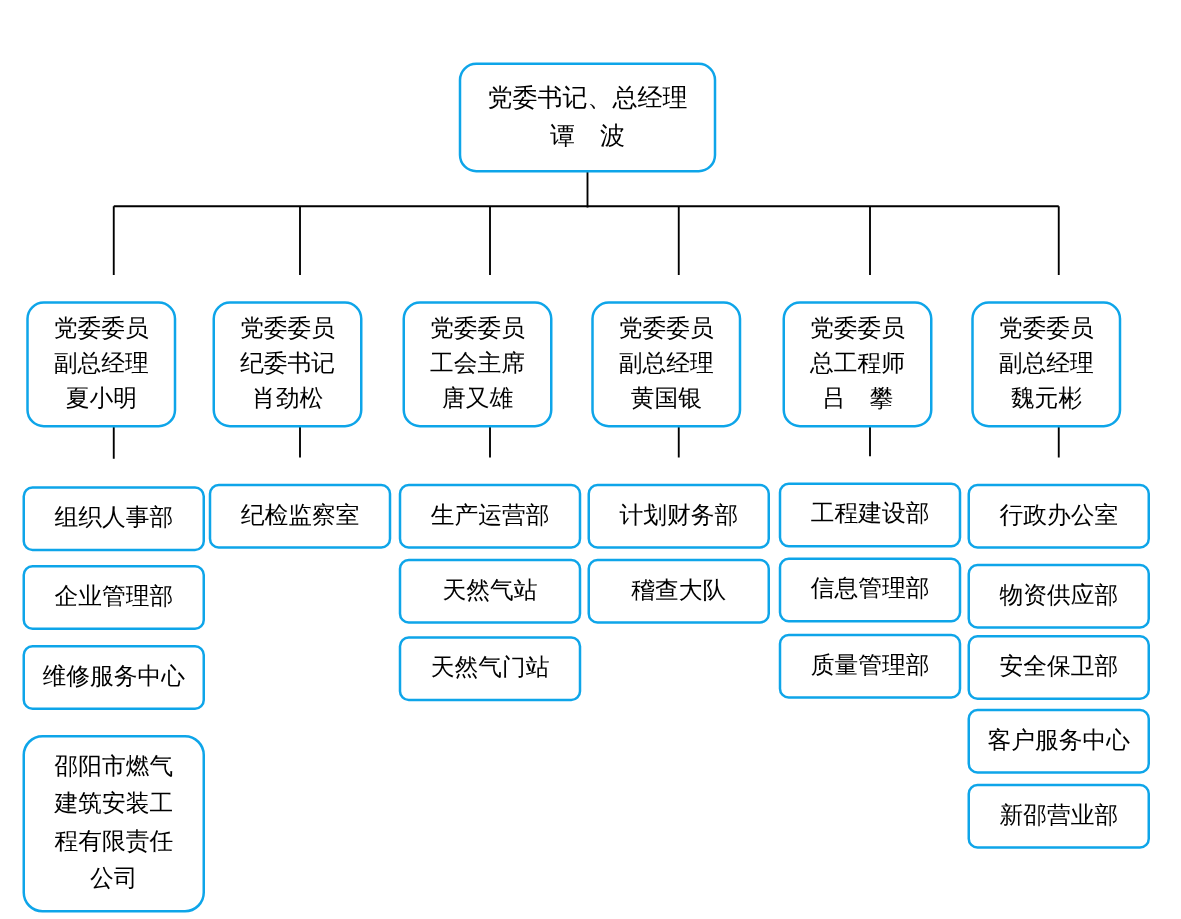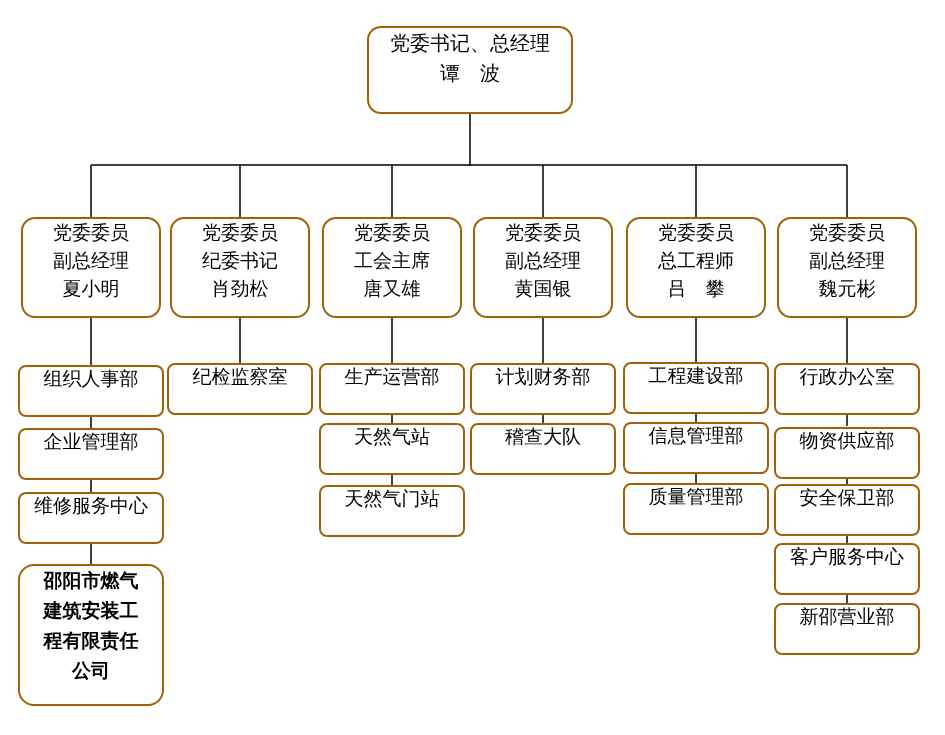--- a/index.html
+++ b/index.html
@@ -14,47 +14,48 @@
   }
   .connectors {
     position: absolute;
     left: 0;
     top: 0;
   }
   .box {
     position: absolute;
     box-sizing: border-box;
     background: #ffffff;
-    border: 2px solid #a16207;
+    border: 2px solid #0ea5e9;
     display: flex;
     flex-direction: column;
     align-items: center;
+    justify-content: center;
     text-align: center;
+    margin-top: 24px;
   }
   .root {
     left: 367px; top: 26px; width: 206px; height: 88px;
     border-radius: 14px;
     font-size: 20px; line-height: 30px;
   }
   .leader {
-    top: 217px; width: 140px; height: 101px;
+    top: 217px; width: 120px; height: 101px;
     border-radius: 14px;
     font-size: 19px; line-height: 28px;
   }
   .dept {
     width: 146px; height: 52px;
     border-radius: 8px;
     font-size: 19px; line-height: 24px;
   }
   .dept.big {
     height: 142px;
     border-radius: 16px;
     line-height: 30px;
     padding: 0 18px;
-    font-weight: bold;
   }
 </style>
 </head>
 <body>
 
 <div class="canvas">
 
   <svg class="connectors" width="945" height="735" viewBox="0 0 945 735">
     <g stroke="#000000" stroke-width="1.5" fill="none">
 

